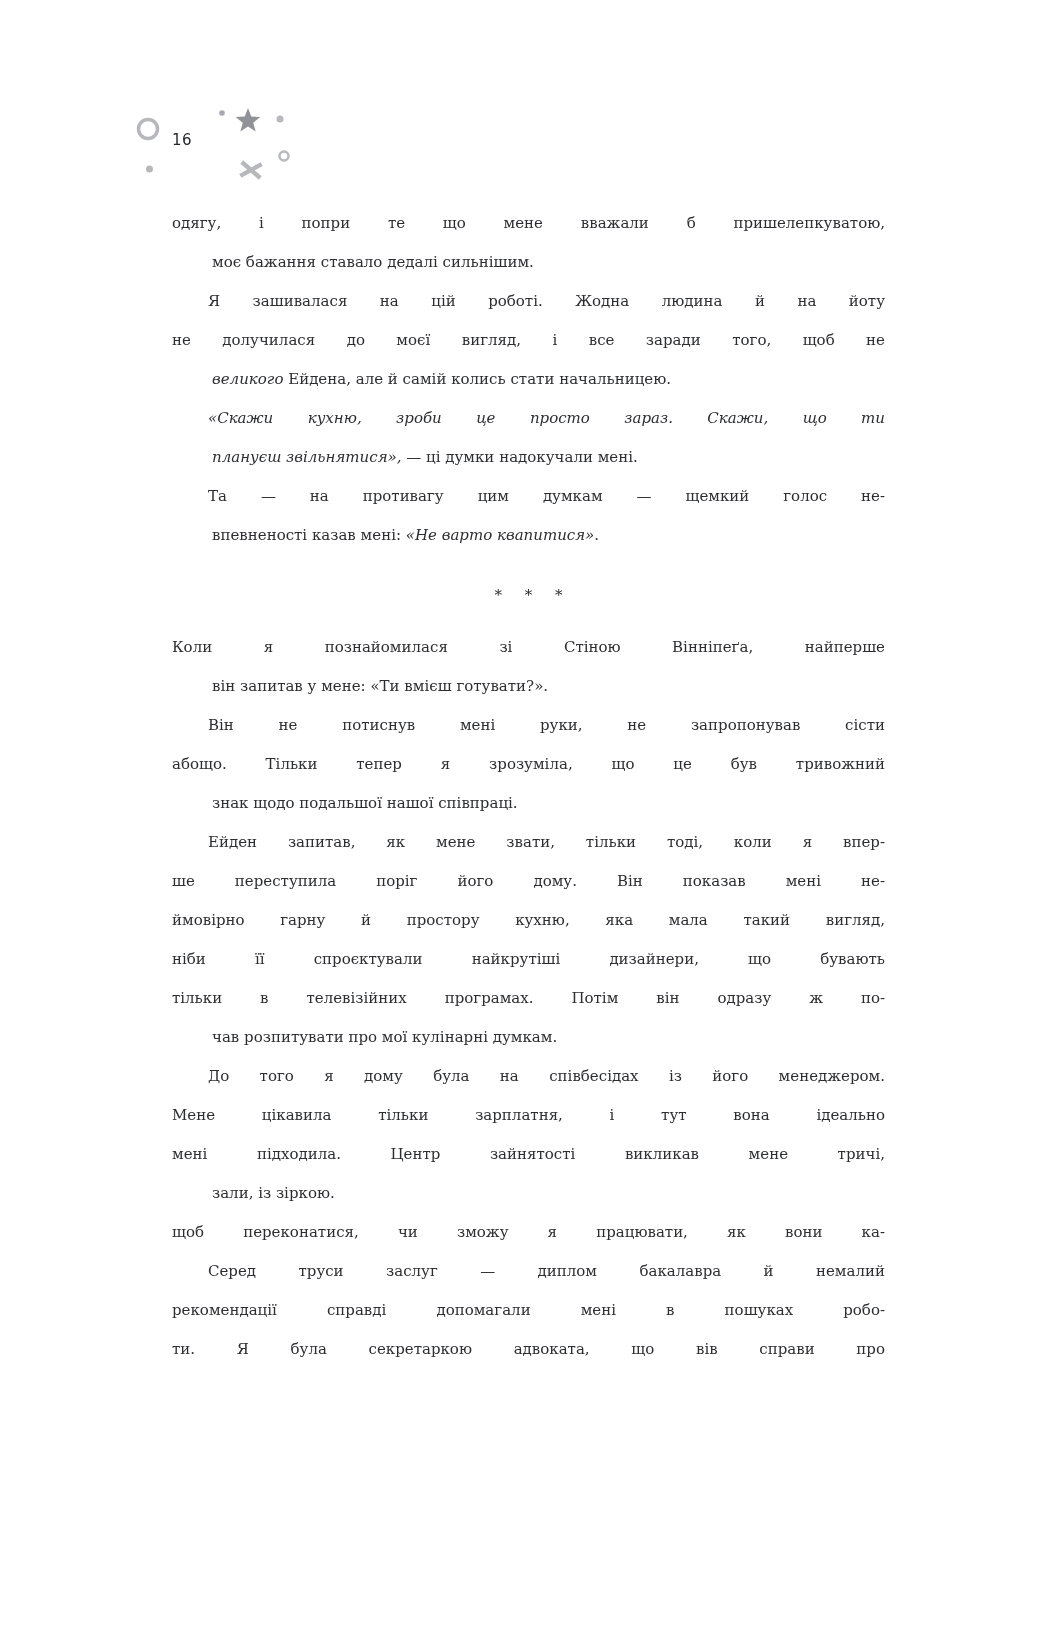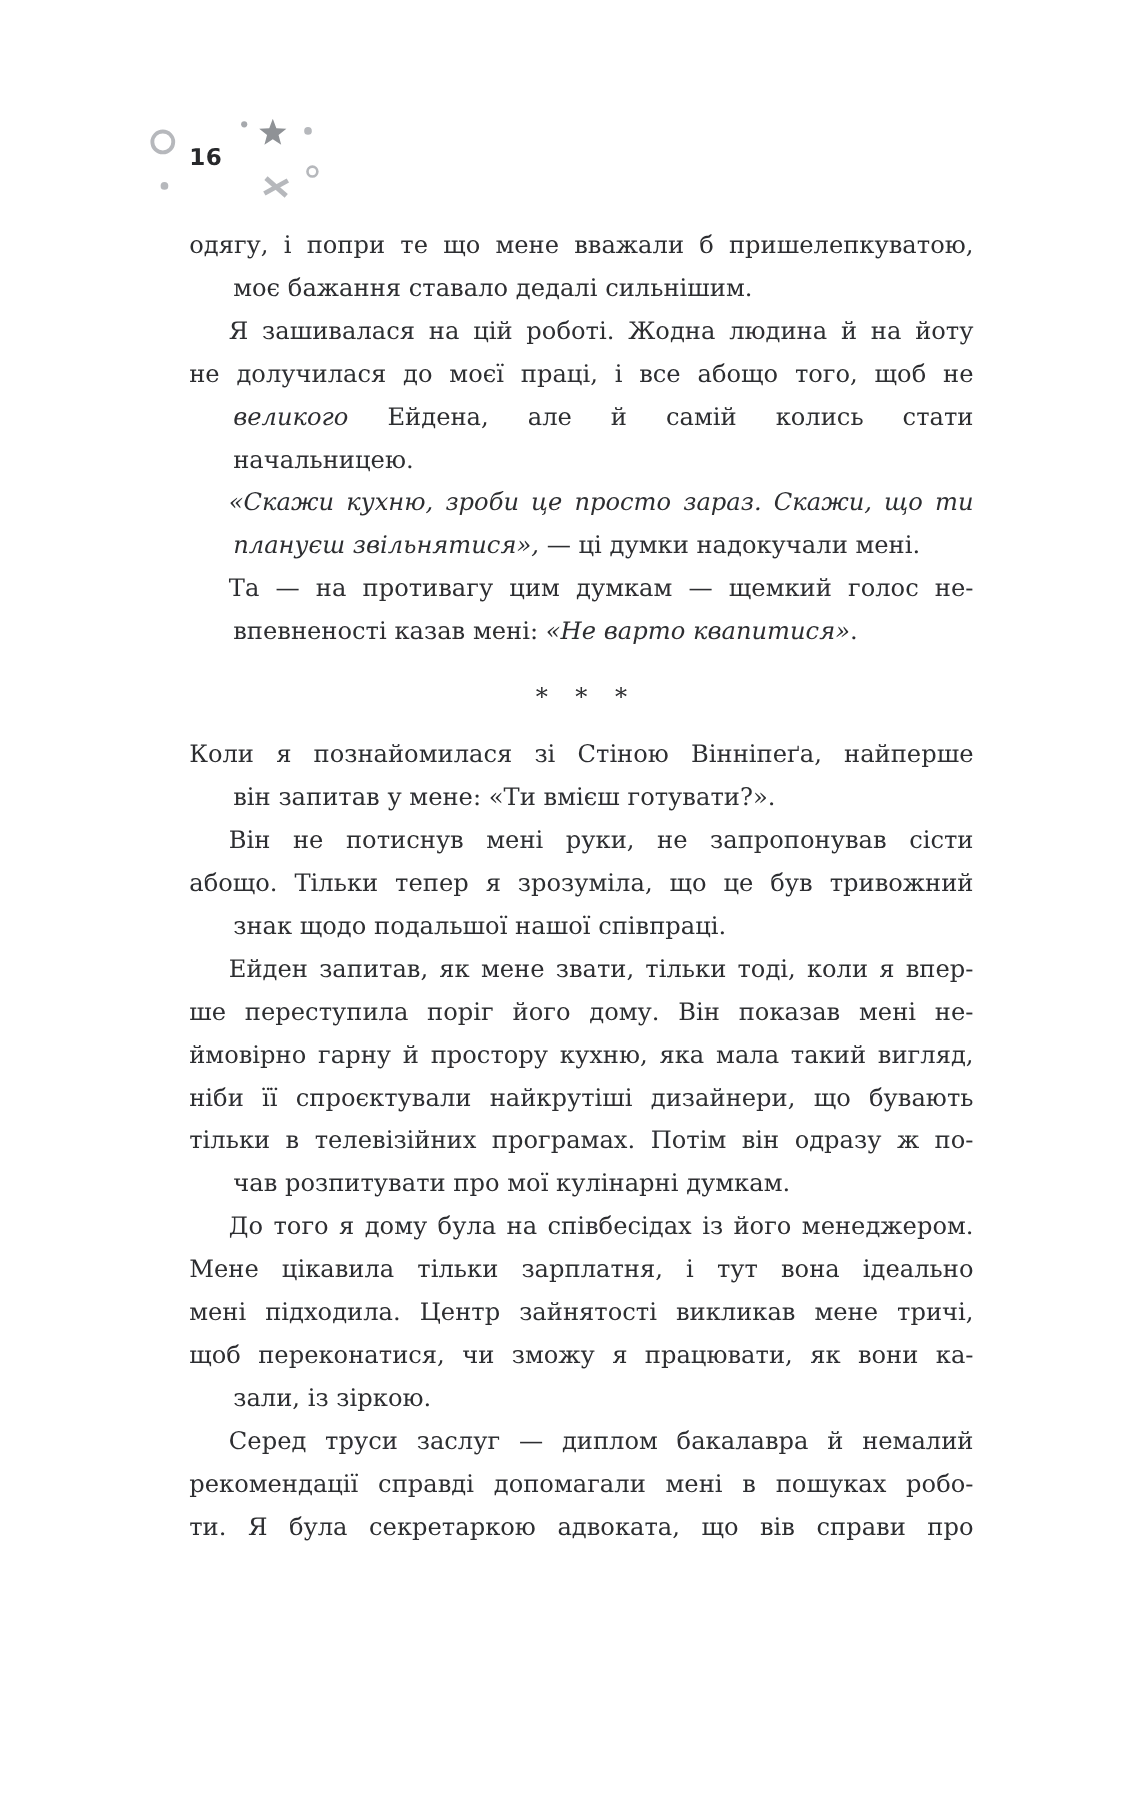--- a/index.html
+++ b/index.html
@@ -21,32 +21,32 @@
     left: 125px;
     top: 95px;
     width: 180px;
     height: 90px;
   }
   .folio {
     position: absolute;
     left: 172px;
     top: 131px;
     font-family: "DejaVu Sans", "Liberation Sans", sans-serif;
-    font-weight: bold;
-    font-size: 21px;
+    font-weight: normal;
+    font-size: 15px;
     letter-spacing: 0.5px;
     color: var(--folio-color, #27282b);
   }
   
   .text-block {
     position: absolute;
     left: 172px;
     top: 204px;
     width: 713px;
-    font-size: 22px;
+    font-size: 15px;
     line-height: 39px;
     color: var(--text-color, #2d2e31);
   }
   .para { margin: 0; }
   .line {
     text-align: justify;
     text-align-last: justify;
     white-space: normal;
   }
   .line.endp { text-align-last: left; margin-left: 40px; }
@@ -84,21 +84,21 @@
 
   <div class="folio">16</div>
 
   <div class="text-block">
       <div class="para">
         <div class="line"><span>одягу, і попри те що мене вважали б пришелепкуватою,</span></div>
         <div class="line endp"><span>моє бажання ставало дедалі сильнішим.</span></div>
       </div>
       <div class="para">
         <div class="line ind"><span>Я зашивалася на цій роботі. Жодна людина й на йоту</span></div>
-        <div class="line"><span>не долучилася до моєї праці, і все абощо того, щоб не</span></div>
+        <div class="line"><span>не долучилася до моєї вигляд, і все заради того, щоб не</span></div>
         <div class="line endp"><em>великого</em><span> Ейдена, але й самій колись стати начальницею.</span></div>
       </div>
       <div class="para">
         <div class="line ind"><em>«Скажи кухню, зроби це просто зараз. Скажи, що ти</em></div>
         <div class="line endp"><em>плануєш звільнятися»,</em><span> — ці думки надокучали мені.</span></div>
       </div>
       <div class="para">
         <div class="line ind"><span>Та — на противагу цим думкам — щемкий голос не-</span></div>
         <div class="line endp"><span>впевненості казав мені: </span><em>«Не варто квапитися»</em><span>.</span></div>
       </div>
@@ -117,22 +117,22 @@
         <div class="line"><span>ше переступила поріг його дому. Він показав мені не-</span></div>
         <div class="line"><span>ймовірно гарну й простору кухню, яка мала такий вигляд,</span></div>
         <div class="line"><span>ніби її спроєктували найкрутіші дизайнери, що бувають</span></div>
         <div class="line"><span>тільки в телевізійних програмах. Потім він одразу ж по-</span></div>
         <div class="line endp"><span>чав розпитувати про мої кулінарні думкам.</span></div>
       </div>
       <div class="para">
         <div class="line ind"><span>До того я дому була на співбесідах із його менеджером.</span></div>
         <div class="line"><span>Мене цікавила тільки зарплатня, і тут вона ідеально</span></div>
         <div class="line"><span>мені підходила. Центр зайнятості викликав мене тричі,</span></div>
+        <div class="line endp"><span>зали, із зіркою.</span></div>
         <div class="line"><span>щоб переконатися, чи зможу я працювати, як вони ка-</span></div>
-        <div class="line endp"><span>зали, із зіркою.</span></div>
       </div>
       <div class="para">
         <div class="line ind"><span>Серед труси заслуг — диплом бакалавра й немалий</span></div>
         <div class="line"><span>рекомендації справді допомагали мені в пошуках робо-</span></div>
         <div class="line"><span>ти. Я була секретаркою адвоката, що вів справи про</span></div>
       </div>
     </div>
 
 </div>
 

